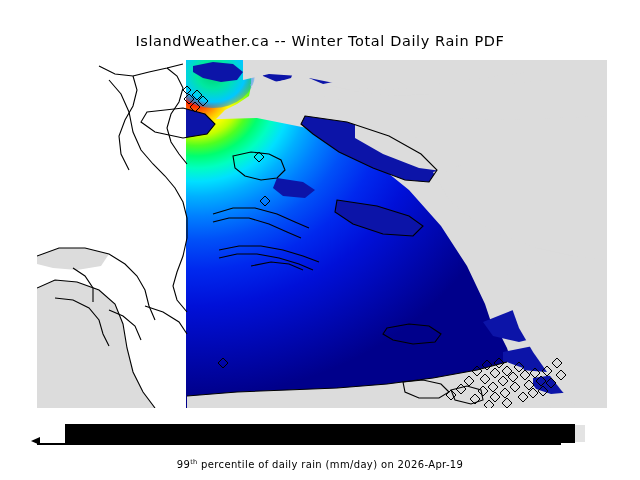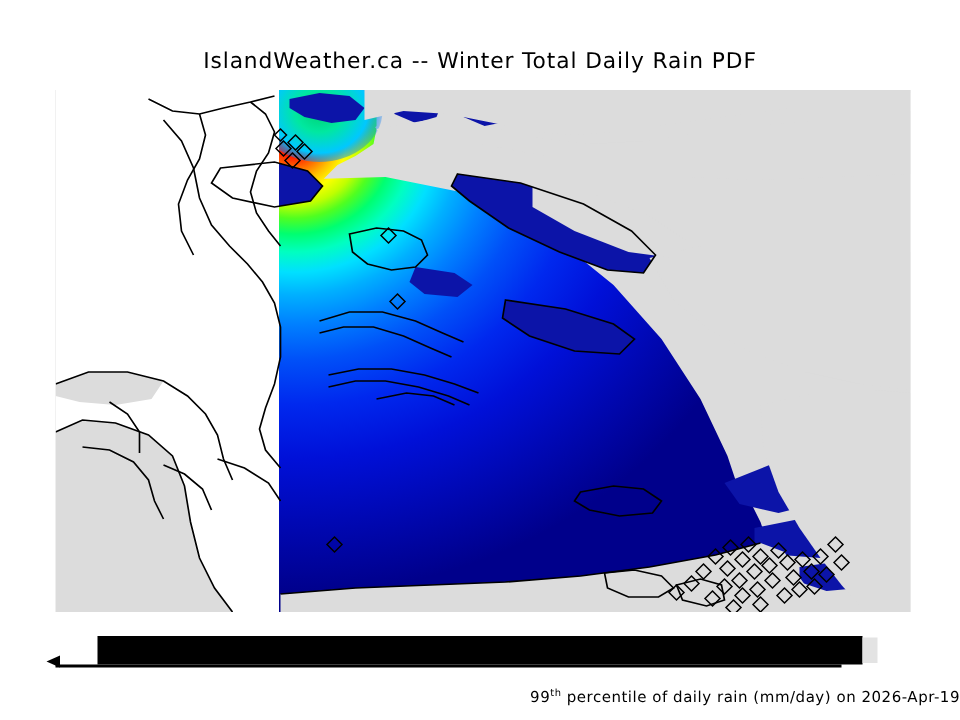--- a/index.html
+++ b/index.html
@@ -50,21 +50,21 @@
   #colorbar-arrow{
     position:absolute;left:-6px;top:13px;width:0;height:0;
     border-top:4px solid transparent;
     border-bottom:4px solid transparent;
     border-right:9px solid #000;
   }
 
   
   #caption{
     position:absolute;left:0;top:458px;width:640px;
-    text-align:right;
+    text-align:center;
     font-size:10px;
     letter-spacing:0.35px;
     color:#000;
     white-space:pre;
   }
   #caption sup{font-size:6.6px;vertical-align:super;}
 </style>
 </head>
 <body>
 

